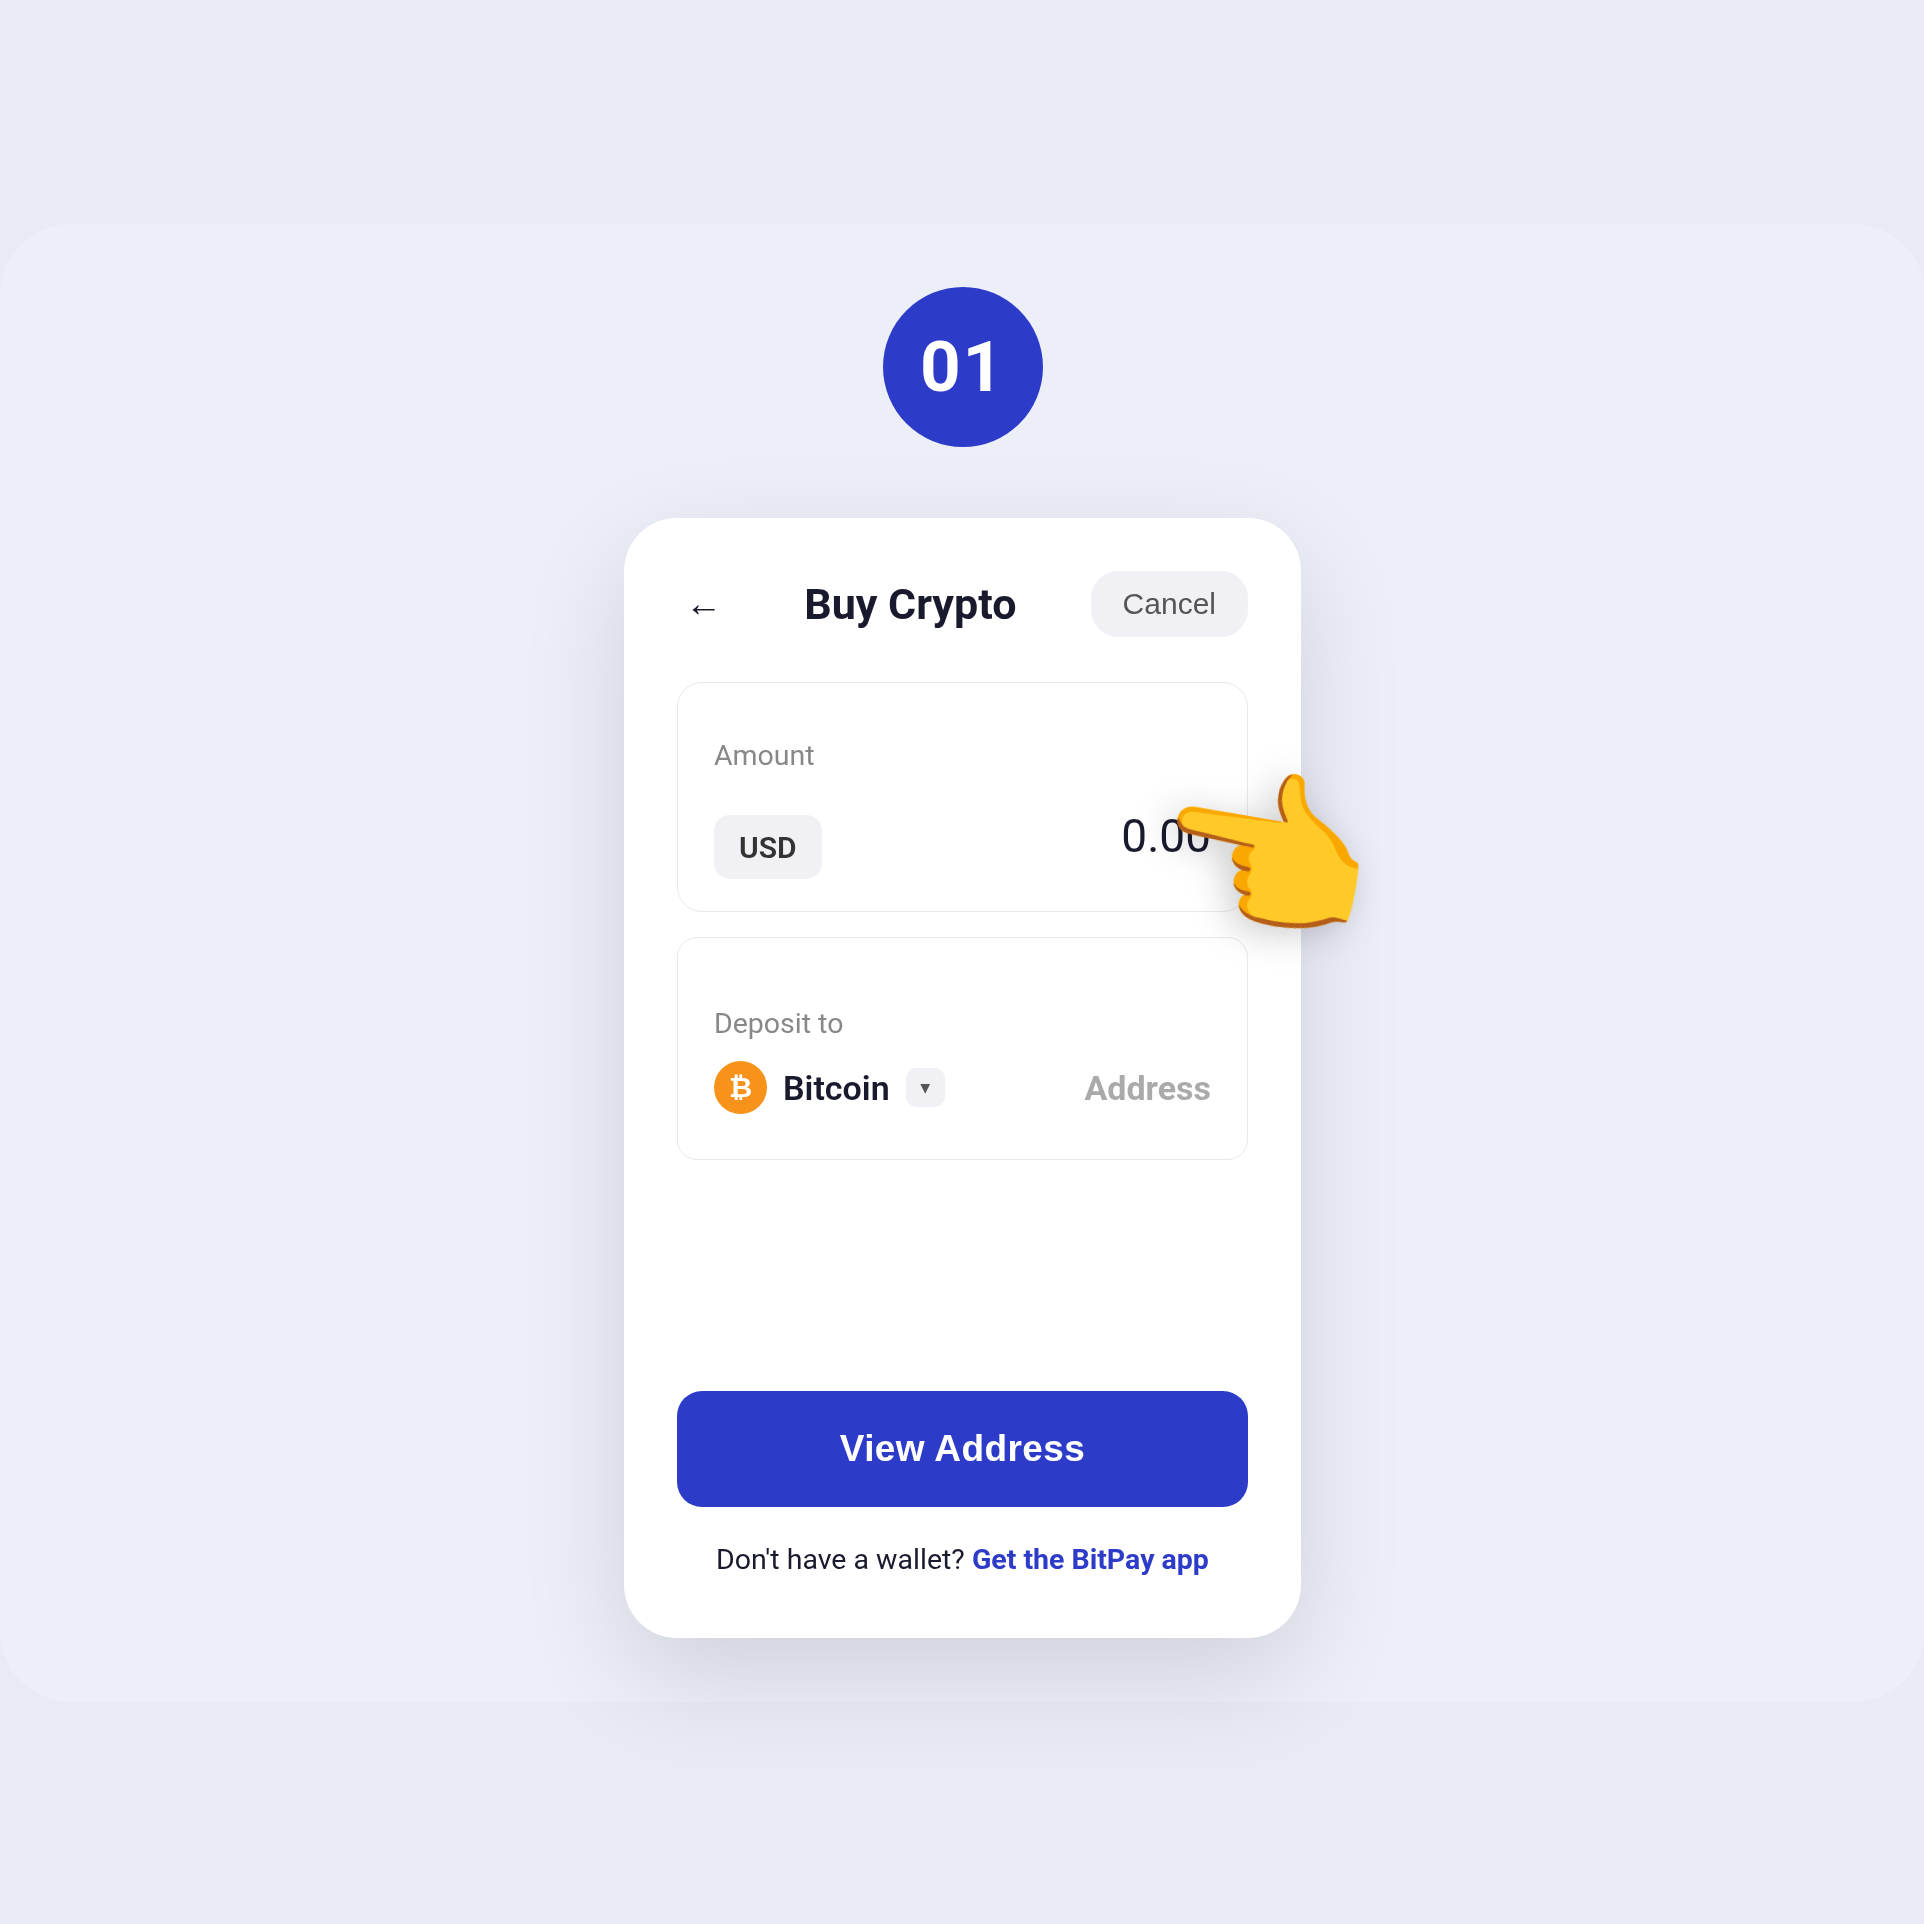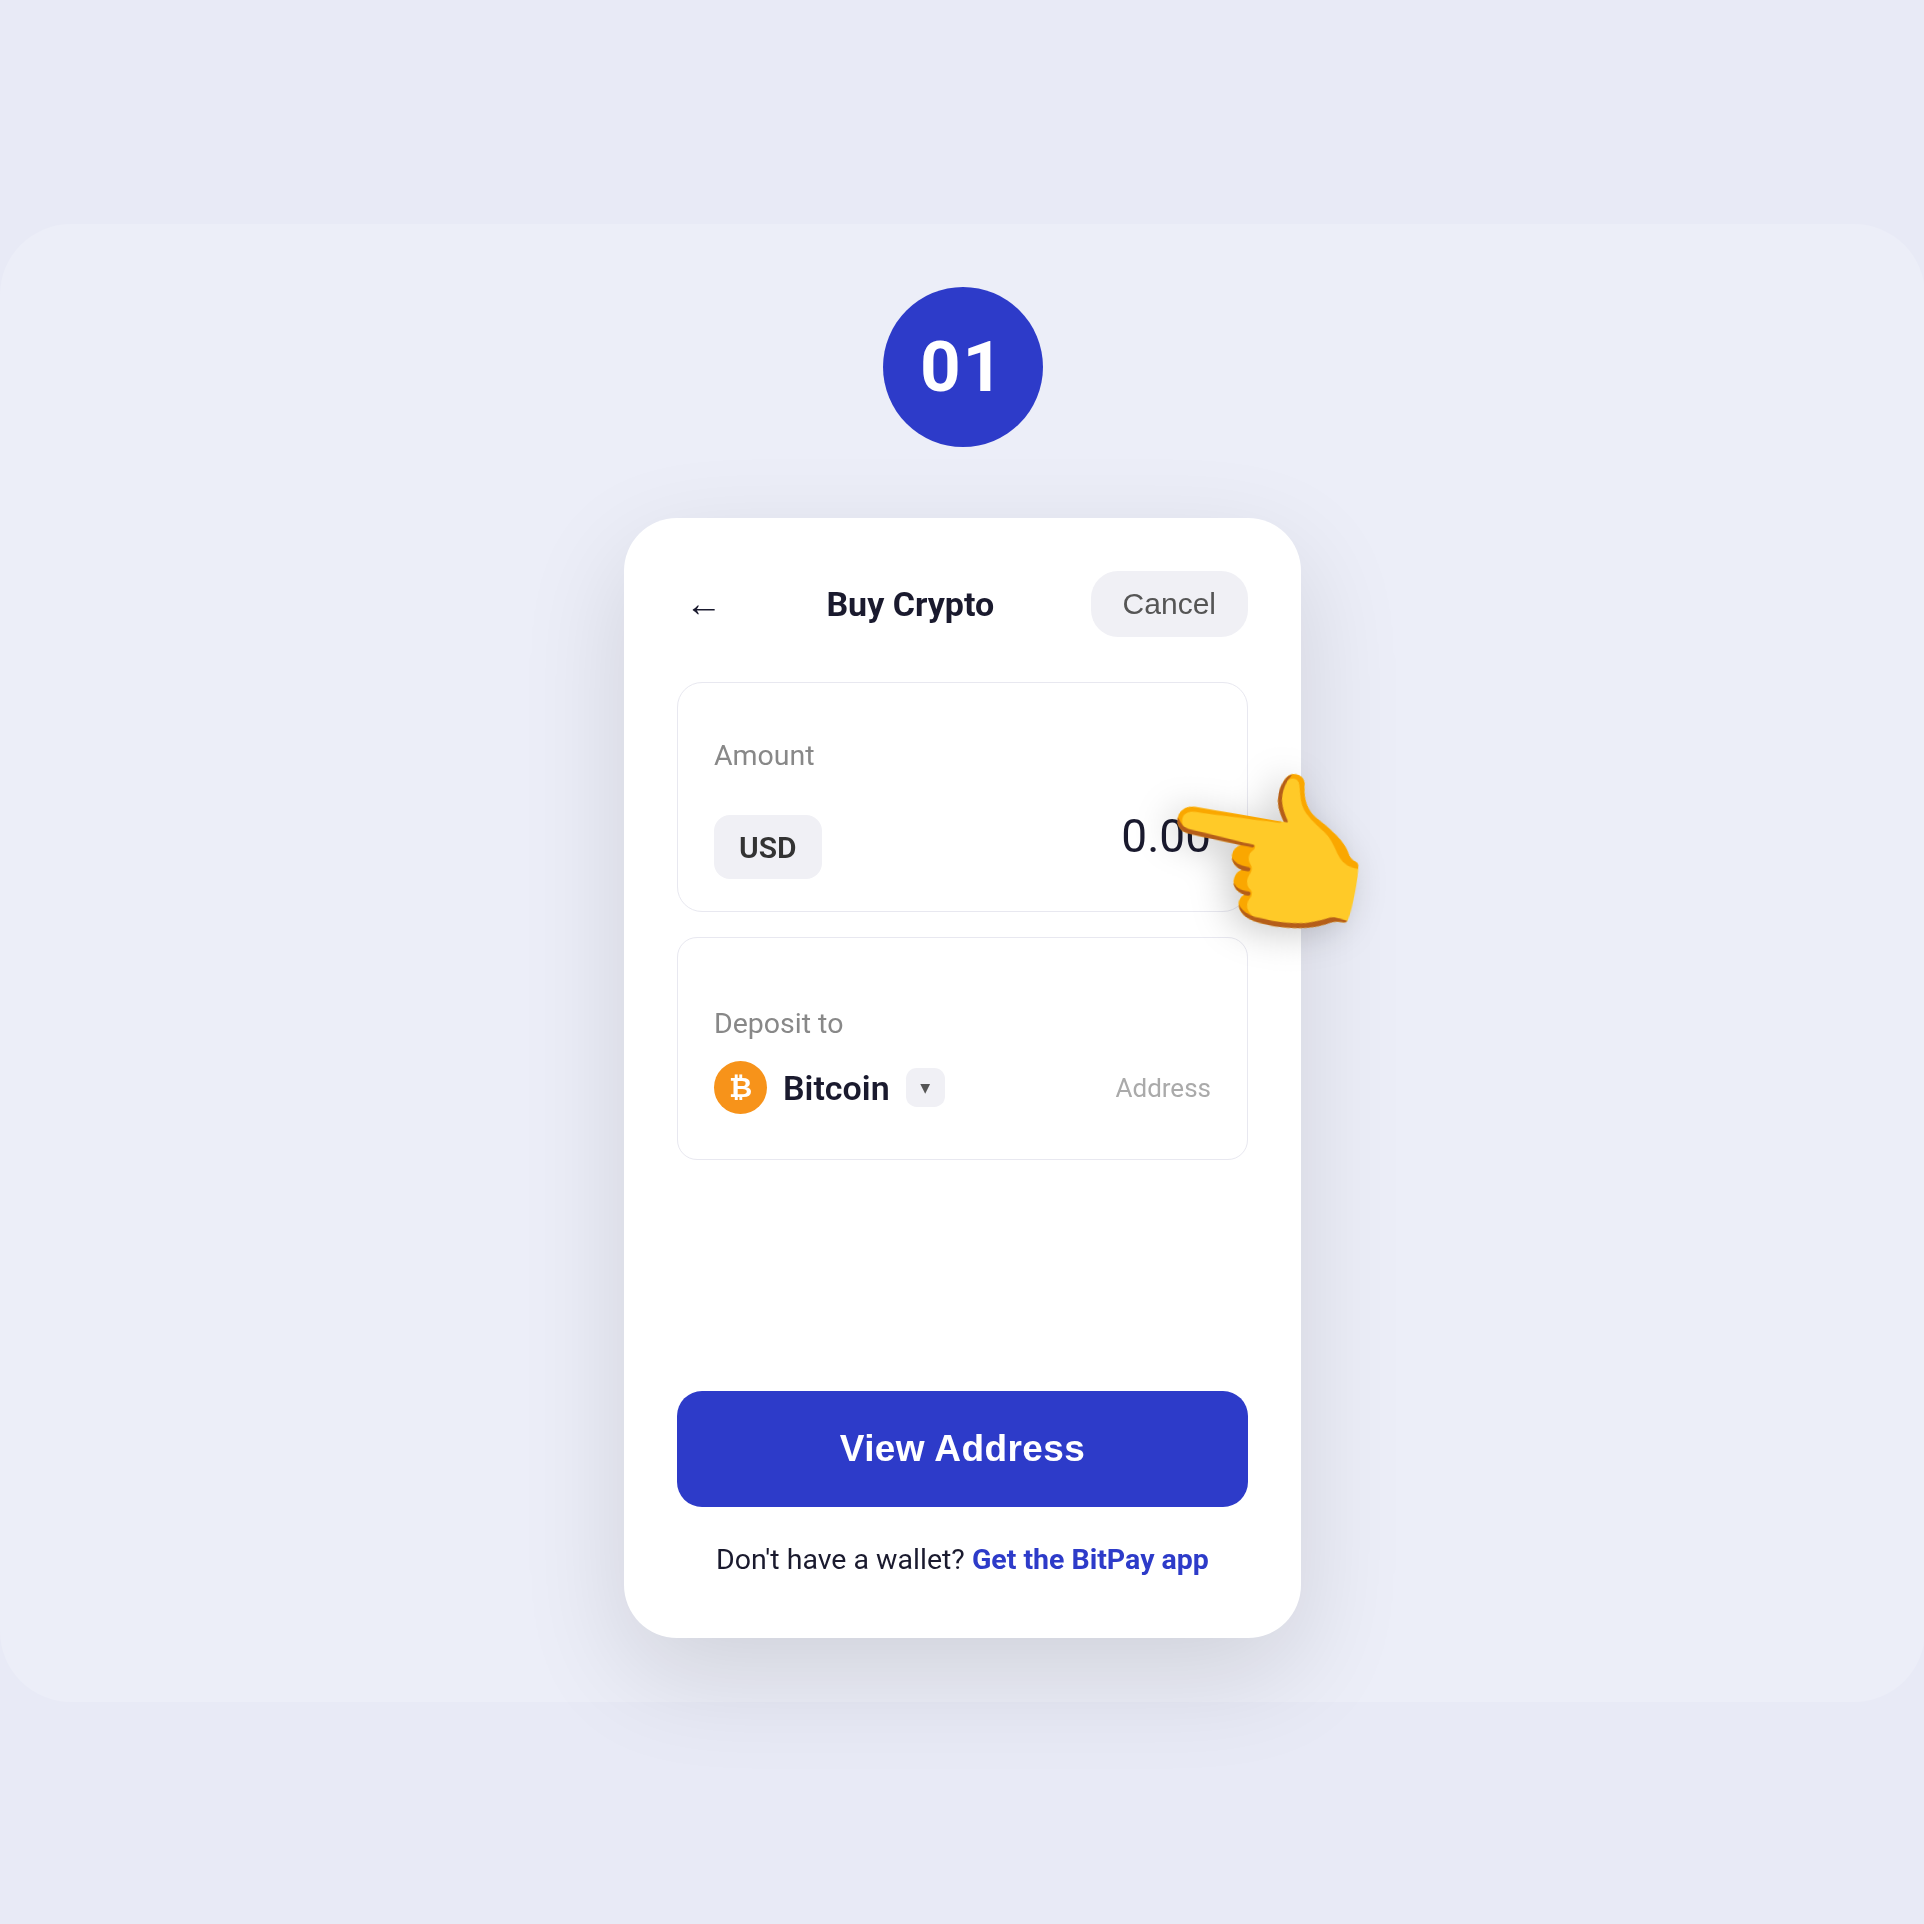--- a/index.html
+++ b/index.html
@@ -85,21 +85,21 @@
       cursor: pointer;
     }
 
     .back-arrow {
       font-size: 37px;
       color: #1a1a2e;
       line-height: 1;
     }
 
     .header-title {
-      font-size: 34px;
+      font-size: 43px;
       font-weight: 700;
       color: #1a1a2e;
     }
 
     .cancel-btn {
       background: #f0f0f5;
       border: none;
       border-radius: 27px;
       padding: 16px 32px;
       font-size: 30px;
@@ -193,23 +193,23 @@
       width: 39px;
       height: 39px;
       display: flex;
       align-items: center;
       justify-content: center;
       font-size: 19.6px;
       color: #555;
     }
 
     .address-label {
-      font-size: 26px;
+      font-size: 34px;
       color: #aaa;
-      font-weight: 400;
+      font-weight: 700;
       text-align: center;
     }
 
     .spacer {
       height: 178px;
     }
 
     .view-offers-btn {
       width: 100%;
       background: #2d3bc9;

